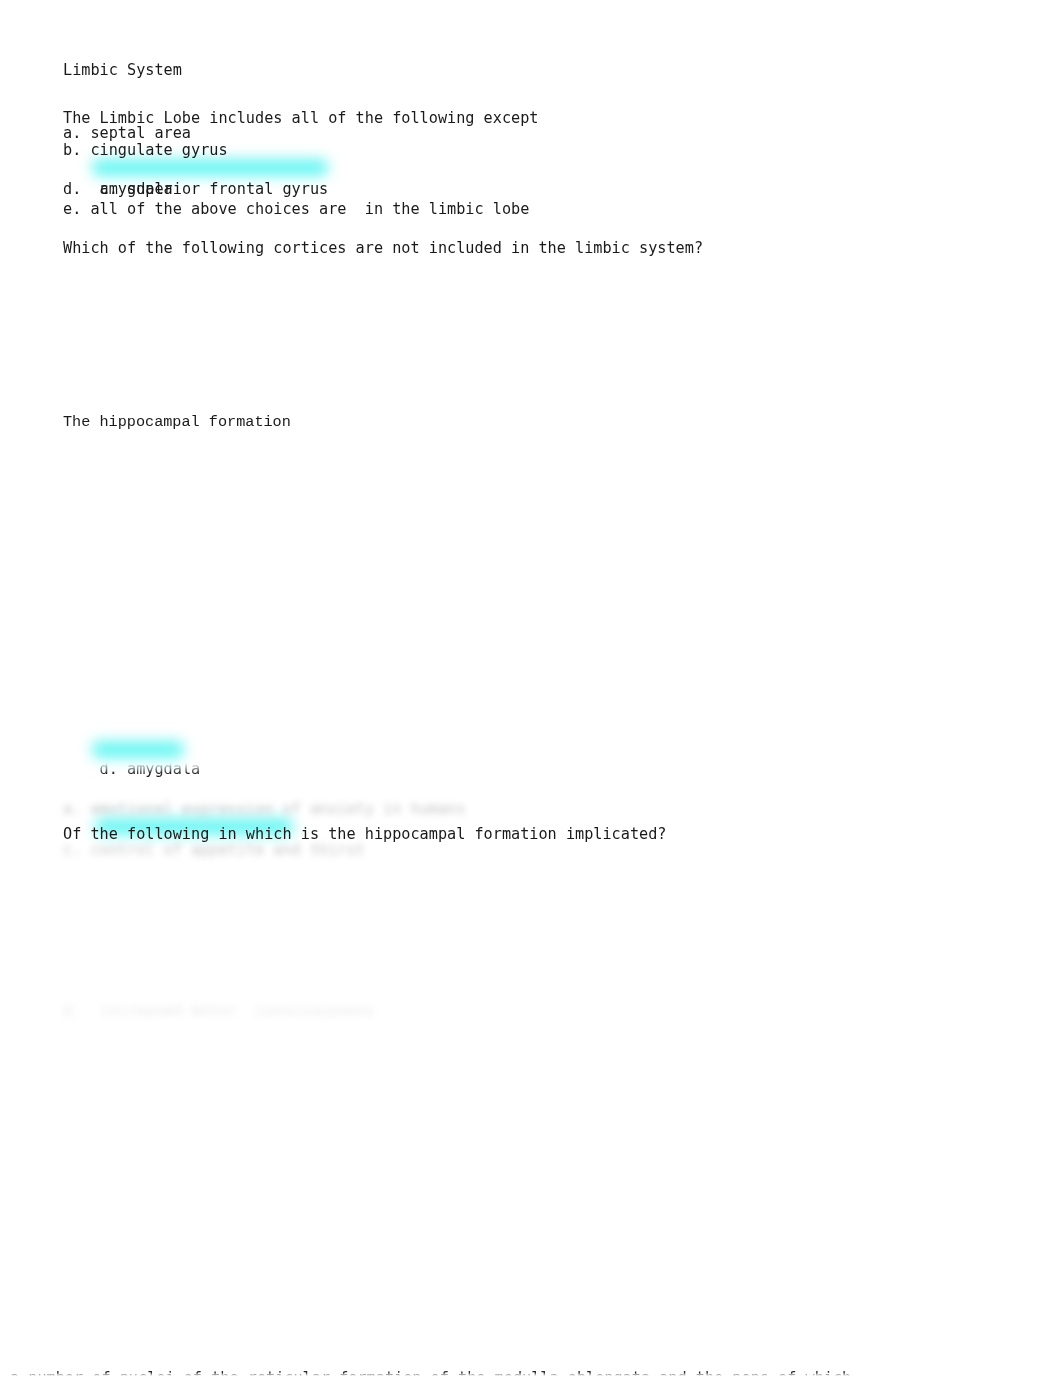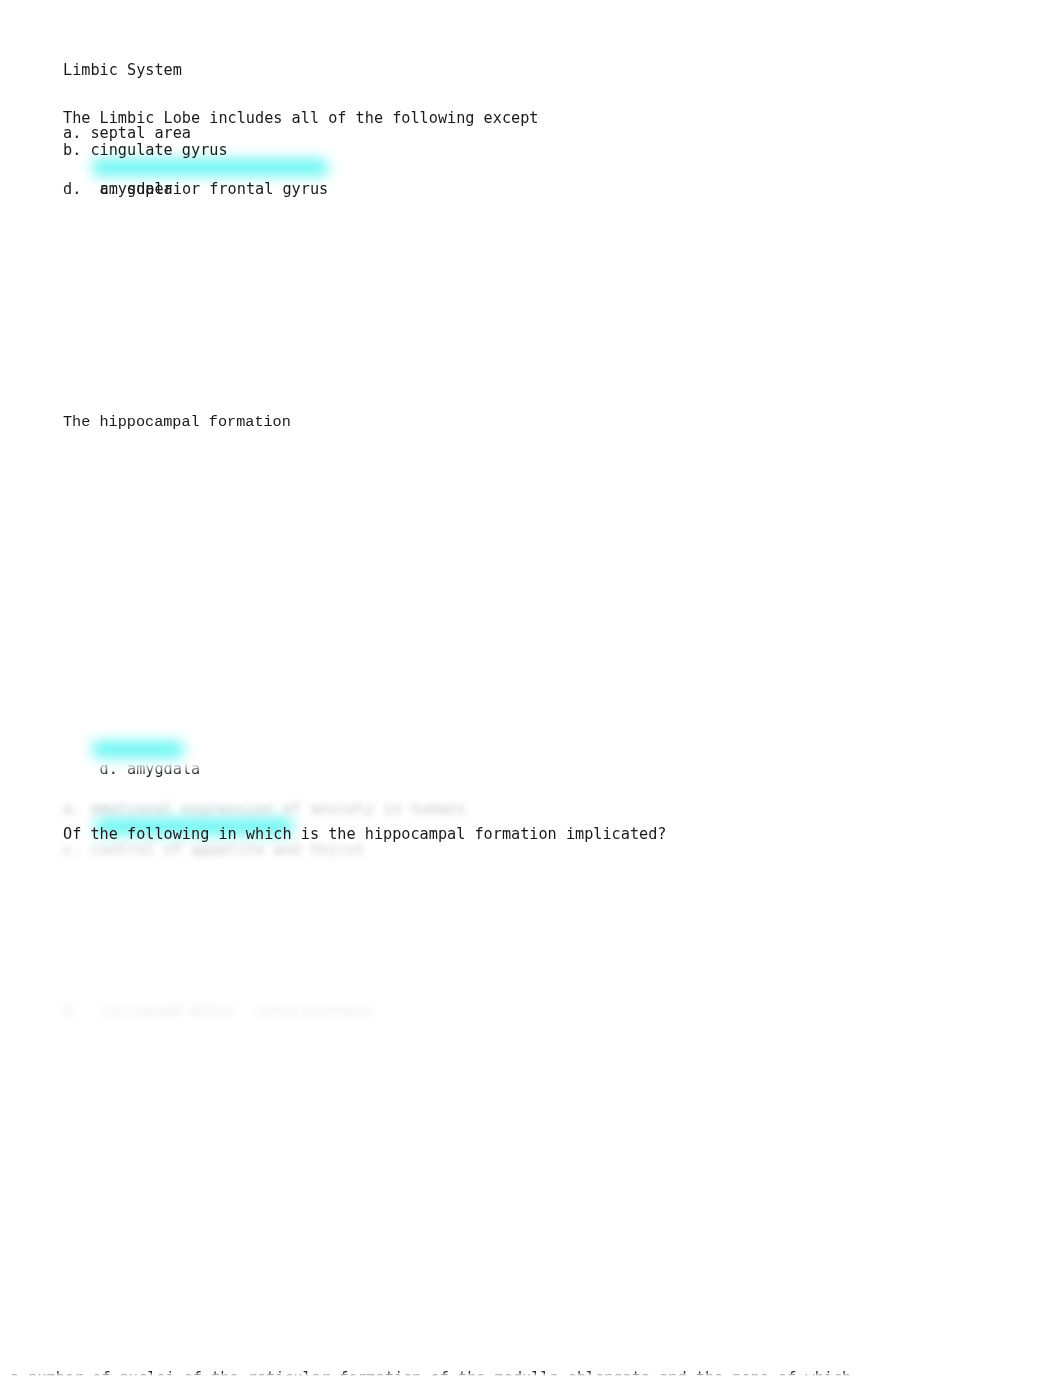--- a/index.html
+++ b/index.html
@@ -89,21 +89,23 @@
 
   <div class="line" style="top:100px;margin-top:8px;">The Limbic Lobe includes all of the following except</div>
   <div class="line" style="top:123px;">a. septal area</div>
   <div class="line" style="top:140px;">b. cingulate gyrus</div>
 
   <div class="line" style="top:159px;">
     <span>c. </span><span>superior frontal gyrus</span>
   </div>
 
   <div class="line" style="top:179px;">d.  amygdala</div>
+  <div class="line" style="top:199px;">e. all of the above choices are  in the limbic lobe</div>
 
+  <div class="line" style="top:238px;">Which of the following cortices are not included in the limbic system?</div>
 
   <div class="line" style="top:412px;font-family:Liberation Mono, monospace;">The hippocampal formation</div>
 
 
   <div class="line clipped-top" style="top:739px;">
     <span>d. </span><span>amygdala</span>
   </div>
 
   <div class="line" style="top:780px;margin-top:44px;">Of the following in which is the hippocampal formation implicated?</div>
 

